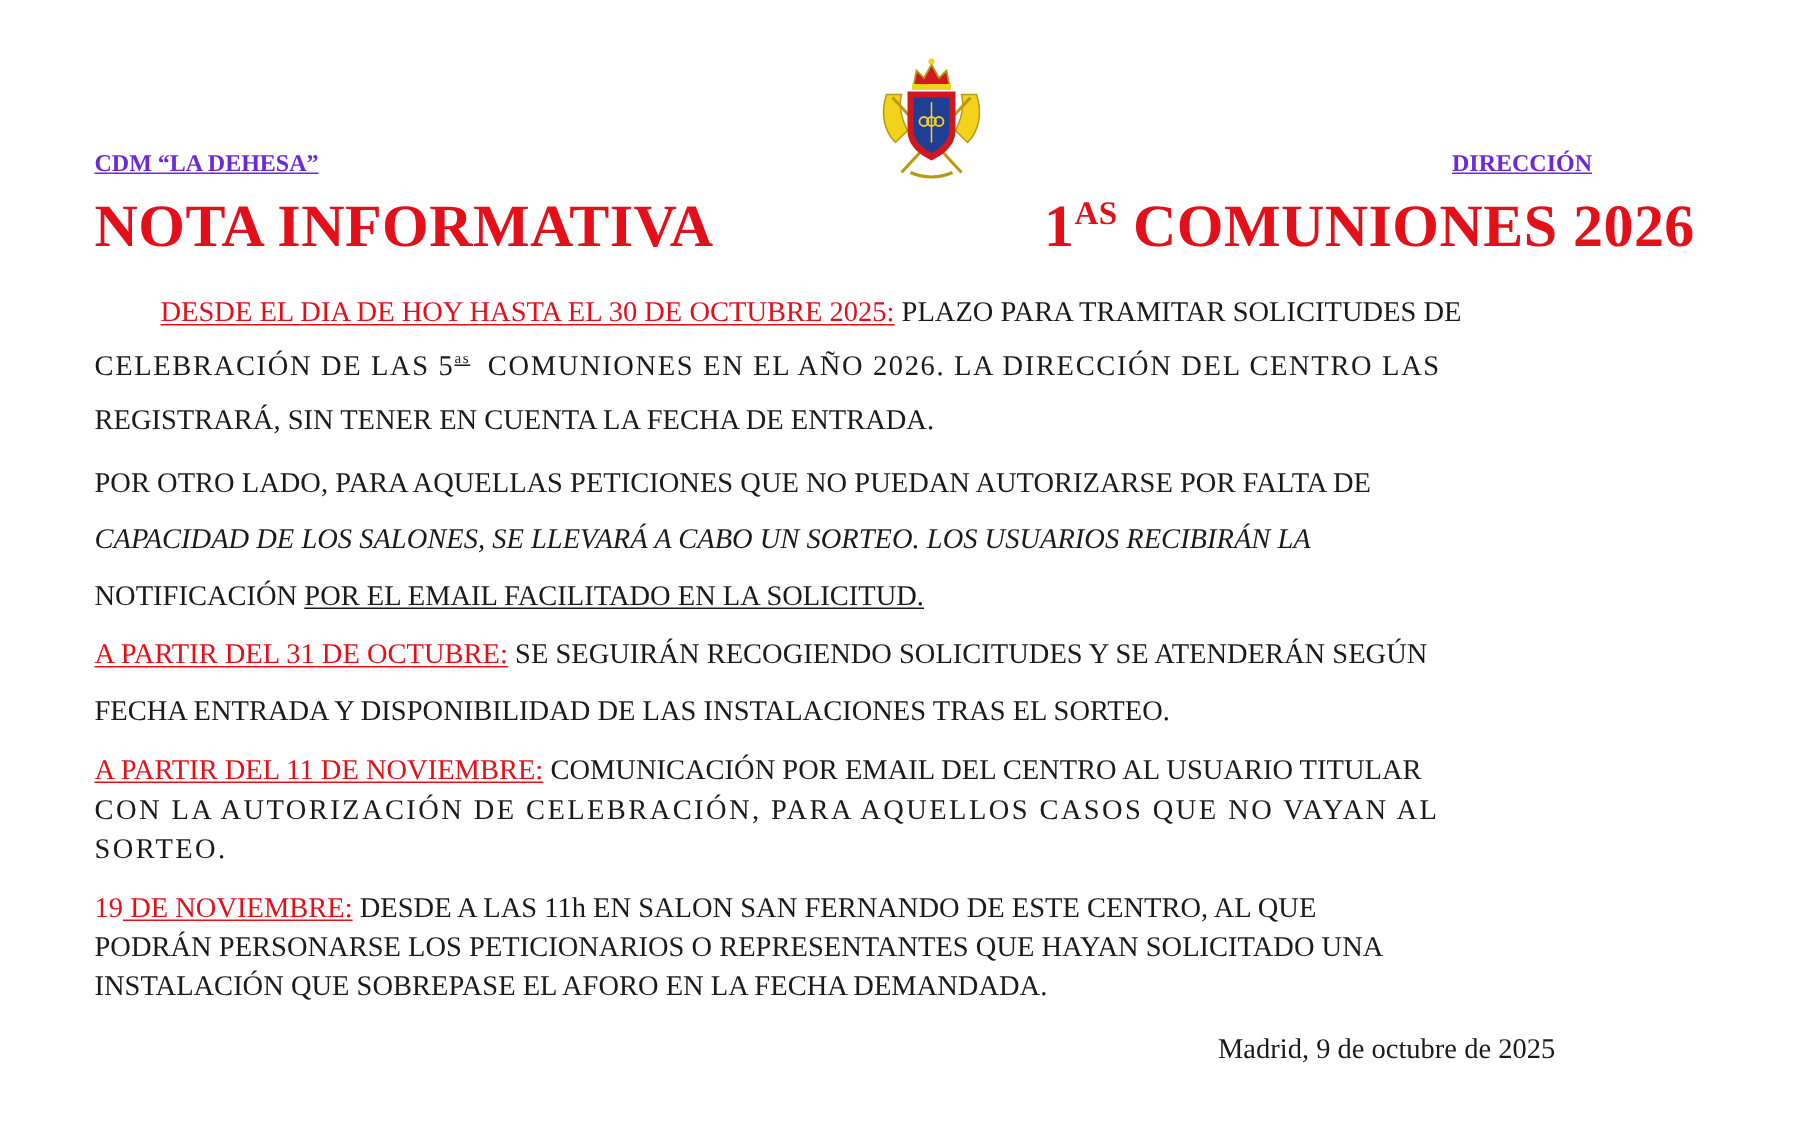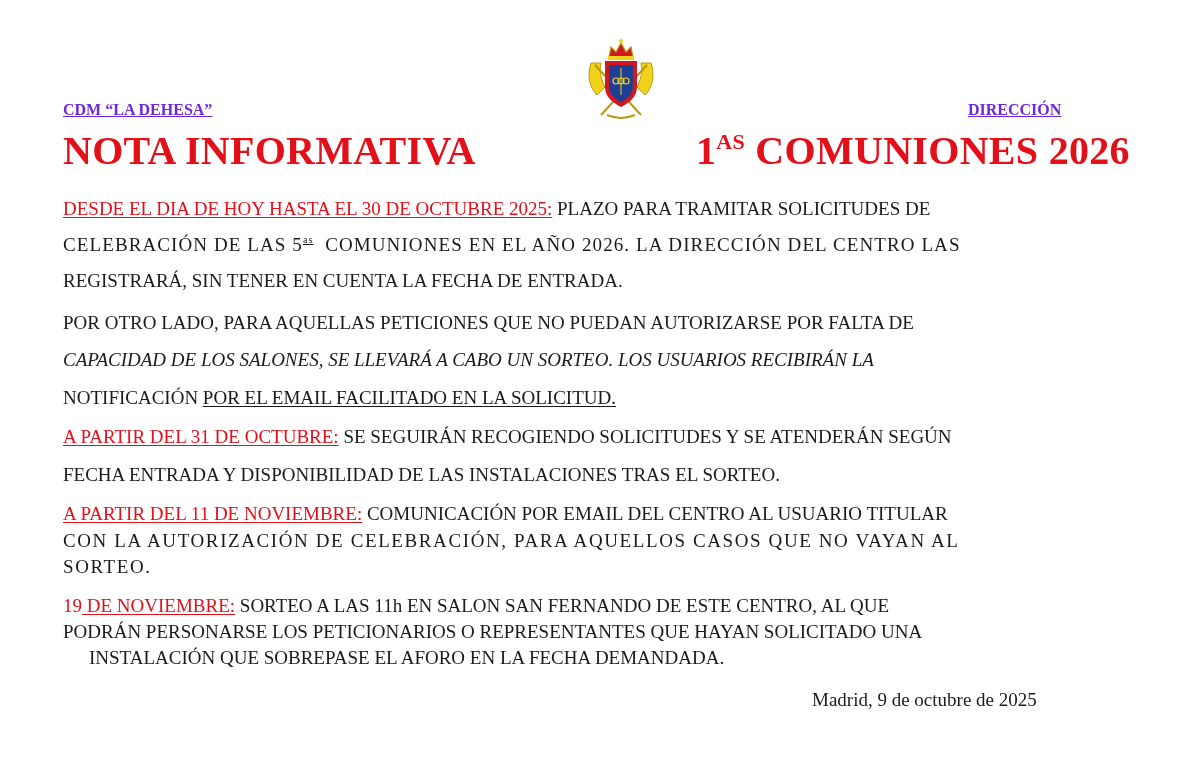--- a/index.html
+++ b/index.html
@@ -46,21 +46,21 @@
 </div>
 
 <div class="abs small-head" style="left:63px; top:101px;">CDM “LA DEHESA”</div>
 <div class="abs small-head" style="left:968px; top:101px;">DIRECCIÓN</div>
 
 <div class="abs big-title" style="left:63px; top:131px;">NOTA INFORMATIVA</div>
 <div class="abs big-title" style="left:696px; top:131px;">
   <span>1</span><sup>AS</sup><span> COMUNIONES 2026</span>
 </div>
 
-<div class="line" style="top:199px;">
+<div class="line" style="top:199px;margin-left:44px;">
   <span class="red u">DESDE EL DIA DE HOY HASTA EL 30 DE OCTUBRE 2025:</span><span> PLAZO PARA TRAMITAR SOLICITUDES DE</span>
 </div>
 <div class="line spaced" style="top:235px;">
   <span>CELEBRACIÓN DE LAS 5</span><span class="sup-small">as</span><span style="white-space:pre">  COMUNIONES EN EL AÑO 2026. LA DIRECCIÓN DEL CENTRO LAS</span>
 </div>
 <div class="line" style="top:271px;">REGISTRARÁ, SIN TENER EN CUENTA LA FECHA DE ENTRADA.</div>
 
 <div class="line" style="top:313px;">POR OTRO LADO, PARA AQUELLAS PETICIONES QUE NO PUEDAN AUTORIZARSE POR FALTA DE</div>
 <div class="line" style="top:350px;font-style:italic;">CAPACIDAD DE LOS SALONES, SE LLEVARÁ A CABO UN SORTEO. LOS USUARIOS RECIBIRÁN LA</div>
 <div class="line" style="top:388px;">
@@ -72,18 +72,18 @@
 </div>
 <div class="line" style="top:465px;">FECHA ENTRADA Y DISPONIBILIDAD DE LAS INSTALACIONES TRAS EL SORTEO.</div>
 
 <div class="line" style="top:504px;">
   <span class="red u">A PARTIR DEL 11 DE NOVIEMBRE:</span><span> COMUNICACIÓN POR EMAIL DEL CENTRO AL USUARIO TITULAR</span>
 </div>
 <div class="line wide" style="top:531px;">CON LA AUTORIZACIÓN DE CELEBRACIÓN, PARA AQUELLOS CASOS QUE NO VAYAN AL</div>
 <div class="line wide" style="top:557px;">SORTEO.</div>
 
 <div class="line" style="top:596px;">
-  <span class="red">19</span><span class="red u"> DE NOVIEMBRE:</span><span> SORTEO A LAS 11h EN SALON SAN FERNANDO DE ESTE CENTRO, AL QUE</span>
+  <span class="red">19</span><span class="red u"> DE NOVIEMBRE:</span><span> DESDE A LAS 11h EN SALON SAN FERNANDO DE ESTE CENTRO, AL QUE</span>
 </div>
 <div class="line" style="top:622px;">PODRÁN PERSONARSE LOS PETICIONARIOS O REPRESENTANTES QUE HAYAN SOLICITADO UNA</div>
-<div class="line" style="top:648px;margin-left:26px;">INSTALACIÓN QUE SOBREPASE EL AFORO EN LA FECHA DEMANDADA.</div>
+<div class="line" style="top:648px;">INSTALACIÓN QUE SOBREPASE EL AFORO EN LA FECHA DEMANDADA.</div>
 
 <div class="abs" style="left:812px; top:689px; font-size:19px;">Madrid, 9 de octubre de 2025</div>
 
 </body></html>

